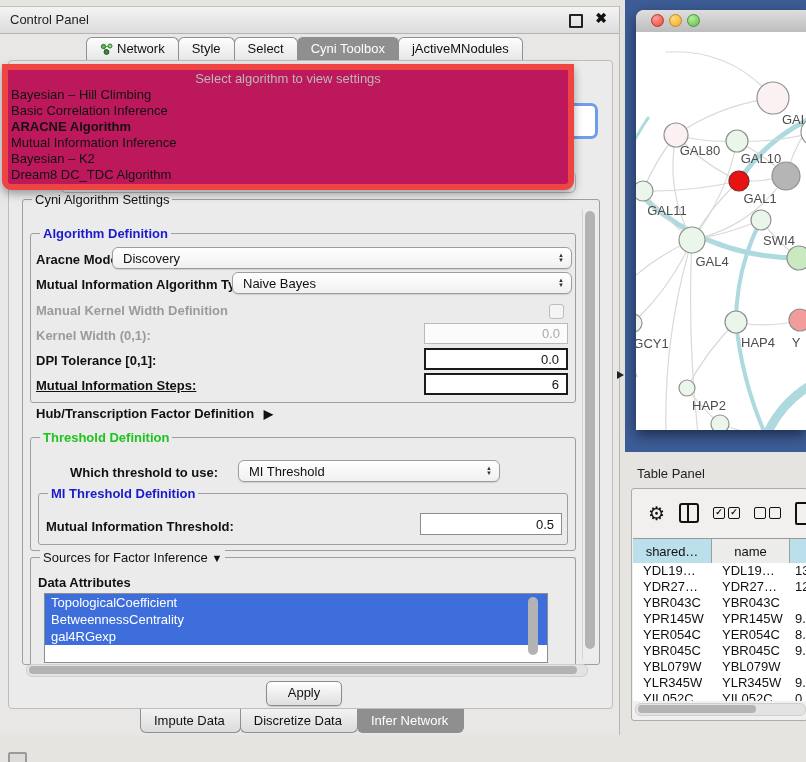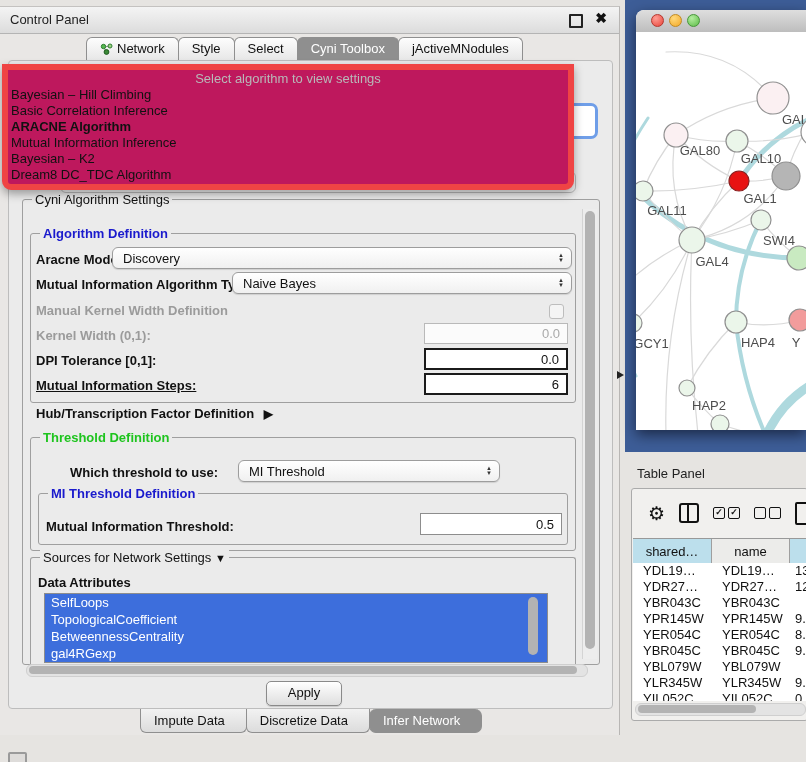--- a/index.html
+++ b/index.html
@@ -13,23 +13,23 @@
   .titlebar{left:0;top:0;width:100%;height:26px;background:linear-gradient(#f4f4f4,#dcdcdc);border-bottom:1px solid #b4b4b4;}
   .titlebar .t{left:10px;top:5px;font-size:13px;color:#222;}
   .win-float{right:36px;top:7px;width:10px;height:10px;border:2px solid #222;border-radius:1px;}
   .win-close{right:12px;top:3px;font-size:14px;font-weight:bold;color:#111;}
   
   .tabrow{left:86px;top:30px;height:23px;display:flex;align-items:flex-end;}
   .tab{padding:3px 13px 4px 13px;border:1px solid #8f8f8f;border-bottom:none;border-radius:6px 6px 0 0;
        background:linear-gradient(#fdfdfd,#e7e7e7);margin-right:-1px;white-space:nowrap;display:flex;align-items:center;gap:4px;}
   .tab.sel{background:#8f8f8f;color:#fff;}
   .tabrow2{left:140px;top:702px;height:24px;display:flex;}
-  .tab2{padding:4px 21px 3px 13px;border:1px solid #8f8f8f;border-top:none;border-radius:0 0 6px 6px;
+  .tab2{padding:4px 15px 3px 13px;border:1px solid #8f8f8f;border-top:none;border-radius:0 0 6px 6px;
         background:linear-gradient(#f2f2f2,#dcdcdc);margin-right:-1px;white-space:nowrap;}
-  .tab2.sel{background:#8f8f8f;color:#fff;border-radius:7px;}
+  .tab2.sel{background:#8f8f8f;color:#fff;}
   .content{left:8px;top:53px;width:603px;height:647px;background:#ebebeb;border:1px solid #bdbdbd;border-radius:4px;}
   
   .dropdown{left:2px;top:57px;width:560px;height:114px;background:#be185d;border:6px solid #ef4444;border-radius:0 0 9px 9px;
             box-shadow:0 4px 10px rgba(0,0,0,.35);z-index:30;}
   .dd-prompt{width:100%;text-align:center;color:#b9b9b9;padding-top:1px;height:16px;}
   .dd-item{height:16px;line-height:16px;padding-left:3px;white-space:nowrap;}
   
   .grp{border:1px solid #9f9f9f;border-radius:3px;}
   .grp-label{position:absolute;top:-8px;left:9px;background:#ebebeb;padding:0 3px;white-space:nowrap;}
   .blue-t{color:#1a1acd;font-weight:bold;}
@@ -198,27 +198,26 @@
   <div class="abs grp" style="left:38px;top:486px;width:528px;height:50px;">
     <span class="grp-label blue-t">MI Threshold Definition</span>
   </div>
   <span class="abs bold" style="left:46px;top:512px;">Mutual Information Threshold:</span>
   <div class="abs inp" style="left:420px;top:506px;width:142px;height:22px;box-sizing:border-box;border-width:1px;border-color:#8d8d8d;">
     <span>0.5</span>
   </div>
 
   <div class="abs grp" style="left:30px;top:550px;width:544px;height:110px;border-bottom:none;border-radius:3px 3px 0 0;">
     <span class="grp-label">
-      <span>Sources for Network Settings</span>
+      <span>Sources for Factor Inference</span>
       <span style="font-size:11px;">▼</span>
     </span>
   </div>
   <span class="abs bold" style="left:38px;top:568px;">Data Attributes</span>
   <div class="abs attr-list" style="left:44px;top:586px;width:502px;height:68px;" id="attrList">
-      <div class="attr-item">SelfLoops</div>
       <div class="attr-item">TopologicalCoefficient</div>
       <div class="attr-item">BetweennessCentrality</div>
       <div class="attr-item">gal4RGexp</div>
     </div>
   <div class="abs thumb" style="left:528px;top:590px;width:10px;height:58px;"></div>
   <div class="abs hscroll" style="left:26px;top:657px;width:560px;height:11px;">
     <div class="thumb" style="position:absolute;left:2px;top:1px;height:8px;width:548px;"></div>
   </div>
 
   <div class="abs applybtn" style="left:266px;top:674px;width:74px;height:17px;">

